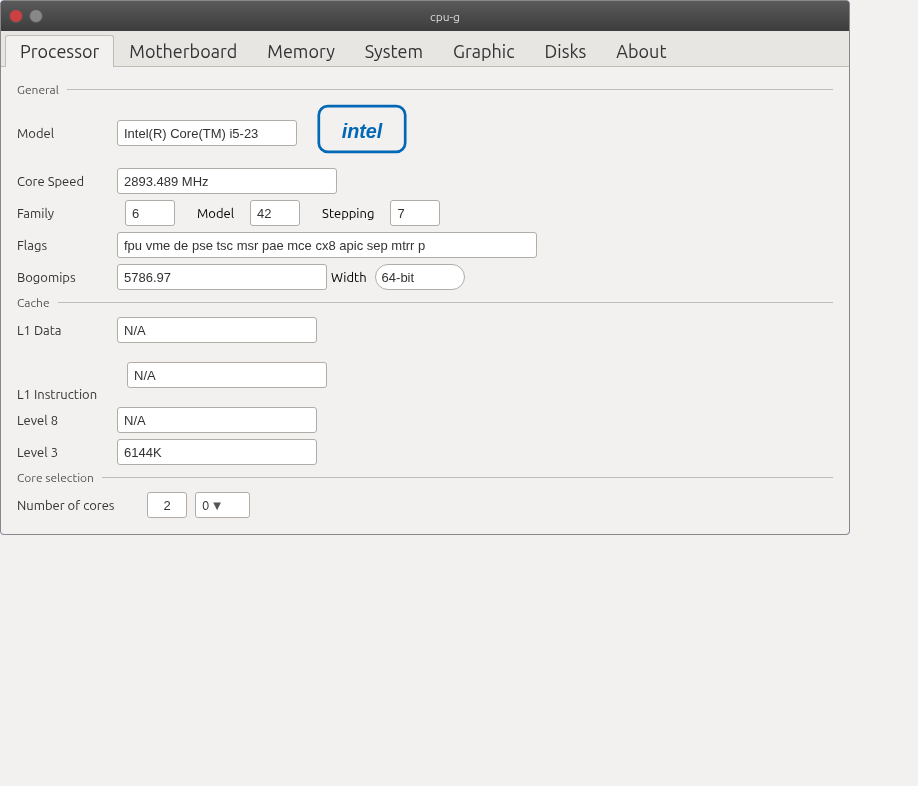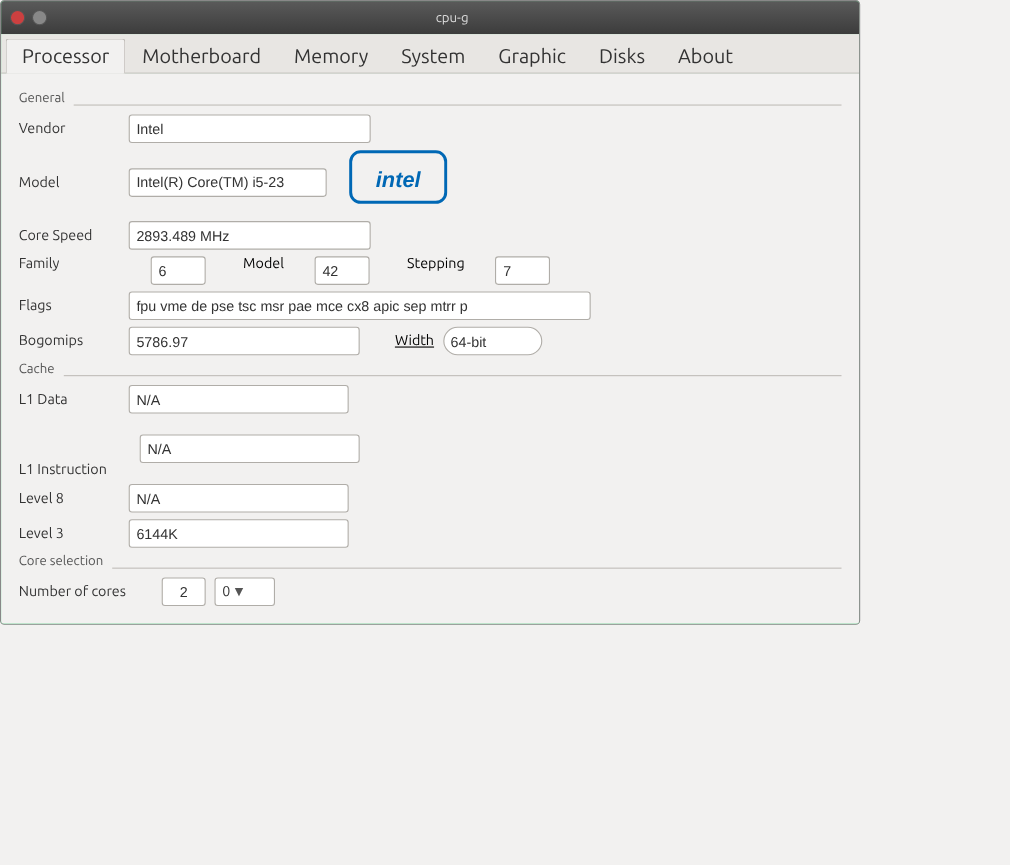--- a/index.html
+++ b/index.html
@@ -7,22 +7,22 @@
     body {
       font-family: "Ubuntu", "DejaVu Sans", sans-serif;
       font-size: 13px;
       background: #f2f1f0;
       width: 918px;
       height: 786px;
       overflow: hidden;
     }
 
     .window {
-      width: 782px;
-      background: #86efac;
+      width: 850px;
+      background: #6d28d9;
       border: 1px solid #888;
       border-radius: 4px;
       overflow: hidden;
     }
 
     .title-bar {
       background: linear-gradient(to bottom, #5a5a5a, #3c3c3c);
       height: 30px;
       display: flex;
       align-items: center;
@@ -78,21 +78,21 @@
       padding: 10px 16px;
       background: #f2f1f0;
     }
 
     .section-title {
       font-size: 12px;
       color: #555;
       margin-bottom: 8px;
       margin-top: 6px;
       display: flex;
-      align-items: flex-end;
+      align-items: center;
     }
 
     .section-title::after {
       content: '';
       flex: 1;
       height: 1px;
       background: #c0bdb8;
       margin-left: 8px;
     }
 
@@ -122,21 +122,22 @@
     .field-input.wide { width: 220px; }
     .field-input.medium { width: 180px; }
     .field-input.small { width: 70px; }
     .field-input.xsmall { width: 50px; }
     .field-input.flags { width: 420px; }
     .field-input.bogomips { width: 210px; }
     .field-input.cache { width: 200px; }
 
     .family-row {
       display: flex;
-      gap: 20px;
+      align-items: center;
+      gap: 8px;
       margin-bottom: 6px;
     }
 
     .intel-logo {
       display: inline-block;
       margin-left: 20px;
       margin-bottom: 6px;
     }
 
     .intel-svg {
@@ -196,24 +197,20 @@
     <div class="tab">Disks</div>
     <div class="tab">About</div>
   </div>
 
   <div class="content">
 
     <div class="section-title">
       <span>General</span>
     </div>
 
-    <div class="field-row">
-      <span class="field-label">Vendor</span>
-      <input class="field-input wide" type="text" value="Intel" readonly="" style="">
-    </div>
 
     <div class="field-row">
       <span class="field-label">Model</span>
       <input class="field-input medium" type="text" value="Intel(R) Core(TM) i5-23" readonly="" style="">
 
       <div class="intel-logo">
         <svg class="intel-svg" viewBox="0 0 100 55" xmlns="http://www.w3.org/2000/svg">
 
           <rect x="2" y="2" width="96" height="51" rx="10" ry="10" fill="none" stroke="#0068b5" stroke-width="3"></rect>
 
@@ -239,21 +236,21 @@
     </div>
 
     <div class="field-row">
       <span class="field-label">Flags</span>
       <input class="field-input flags" type="text" value="fpu vme de pse tsc msr pae mce cx8 apic sep mtrr p" readonly="" style="">
     </div>
 
     <div class="field-row">
       <span class="field-label">Bogomips</span>
       <input class="field-input bogomips" type="text" value="5786.97" readonly="" style="">
-      <span style="margin-left:32px; margin-right:8px;text-decoration:underline;">Width</span>
+      <span style="margin-left:4px; margin-right:8px;">Width</span>
       <input class="field-input small" type="text" value="64-bit" readonly="" style="width: 90px; border-radius: 13px;">
     </div>
 
     <div class="section-title">
       <span>Cache</span>
     </div>
 
     <div class="field-row">
       <span class="field-label">L1 Data</span>
       <input class="field-input cache" type="text" value="N/A" readonly="" style="">

